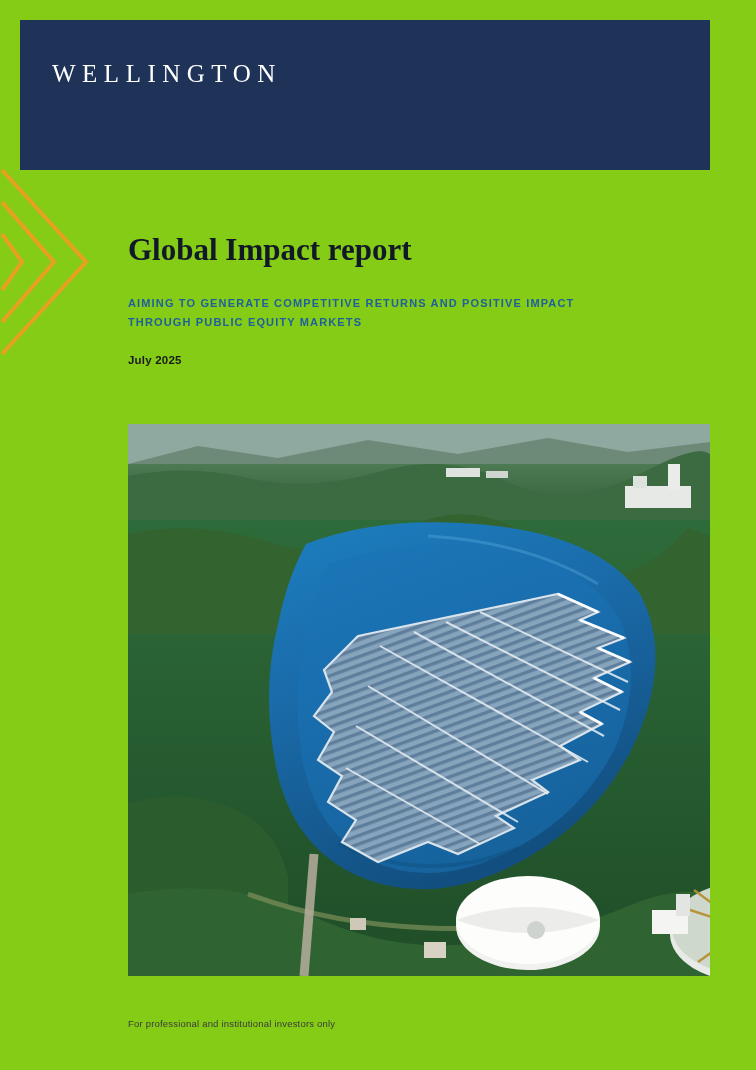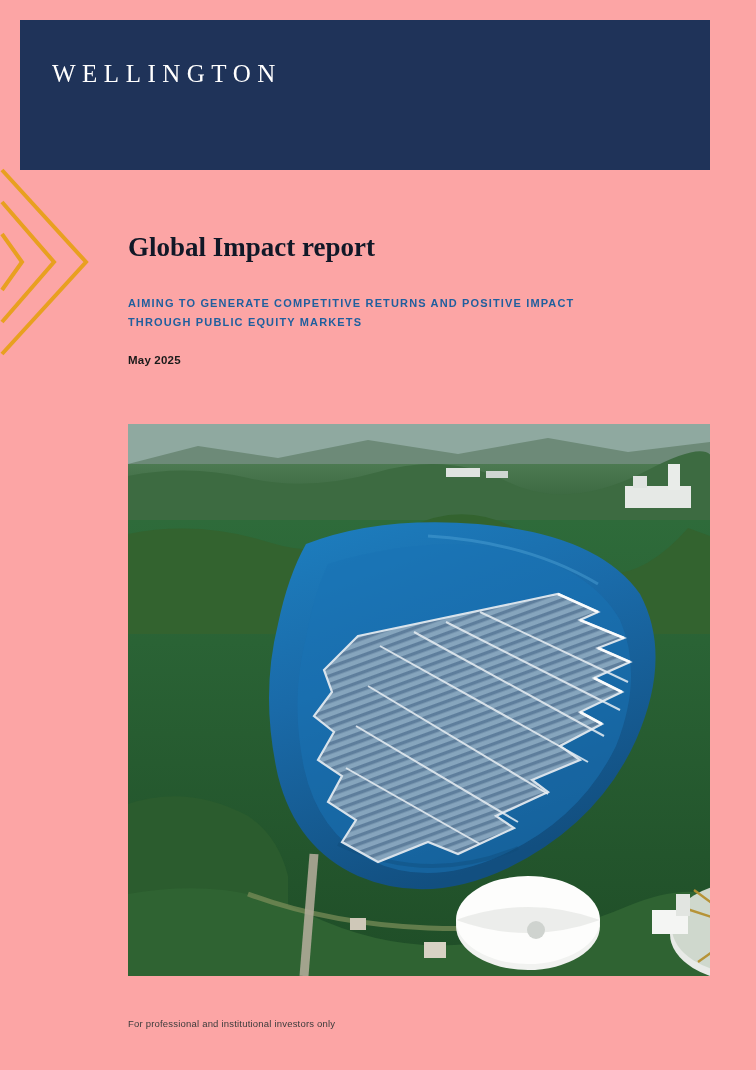--- a/index.html
+++ b/index.html
@@ -7,21 +7,21 @@
     padding: 0;
     background: #ffffff;
   }
   body {
     font-family: "Liberation Sans", sans-serif;
   }
   .page {
     position: relative;
     width: 756px;
     height: 1070px;
-    background: #fca5a5;
+    background: #84cc16;
     overflow: hidden;
     box-sizing: border-box;
   }
 
   
   .header-band {
     position: absolute;
     top: 20px;
     left: 20px;
     width: 690px;
@@ -55,21 +55,21 @@
     height: 190px;
   }
 
   
   .title {
     position: absolute;
     left: 128px;
     top: 232px;
     font-family: "Liberation Serif", serif;
     font-weight: bold;
-    font-size: 27px;
+    font-size: 31px;
     color: #111827;
     letter-spacing: 0px;
   }
   .subtitle {
     position: absolute;
     left: 128px;
     top: 294px;
     width: 500px;
     font-size: 11px;
     font-weight: bold;
@@ -128,21 +128,21 @@
       <polyline points="2,2 86,94 2,186" fill="none" stroke="#e8a020" stroke-width="4"></polyline>
       <polyline points="2,34 54,94 2,154" fill="none" stroke="#e8a020" stroke-width="4"></polyline>
       <polyline points="2,66 22,94 2,122" fill="none" stroke="#e8a020" stroke-width="4"></polyline>
     </svg>
   </div>
 
   <div class="title">Global Impact report</div>
 
   <div class="subtitle">Aiming to generate competitive returns and positive impact through public equity markets</div>
 
-  <div class="date">May 2025</div>
+  <div class="date">July 2025</div>
 
   <div class="cover-image">
     <svg width="582" height="552" viewBox="0 0 582 552" xmlns="http://www.w3.org/2000/svg">
       <defs>
         <linearGradient id="waterGrad" x1="0" y1="0" x2="0.4" y2="1">
           <stop offset="0%" stop-color="#1d7fc0"></stop>
           <stop offset="45%" stop-color="#1a6aa8"></stop>
           <stop offset="100%" stop-color="#124f80"></stop>
         </linearGradient>
         <linearGradient id="forestTop" x1="0" y1="0" x2="0" y2="1">

